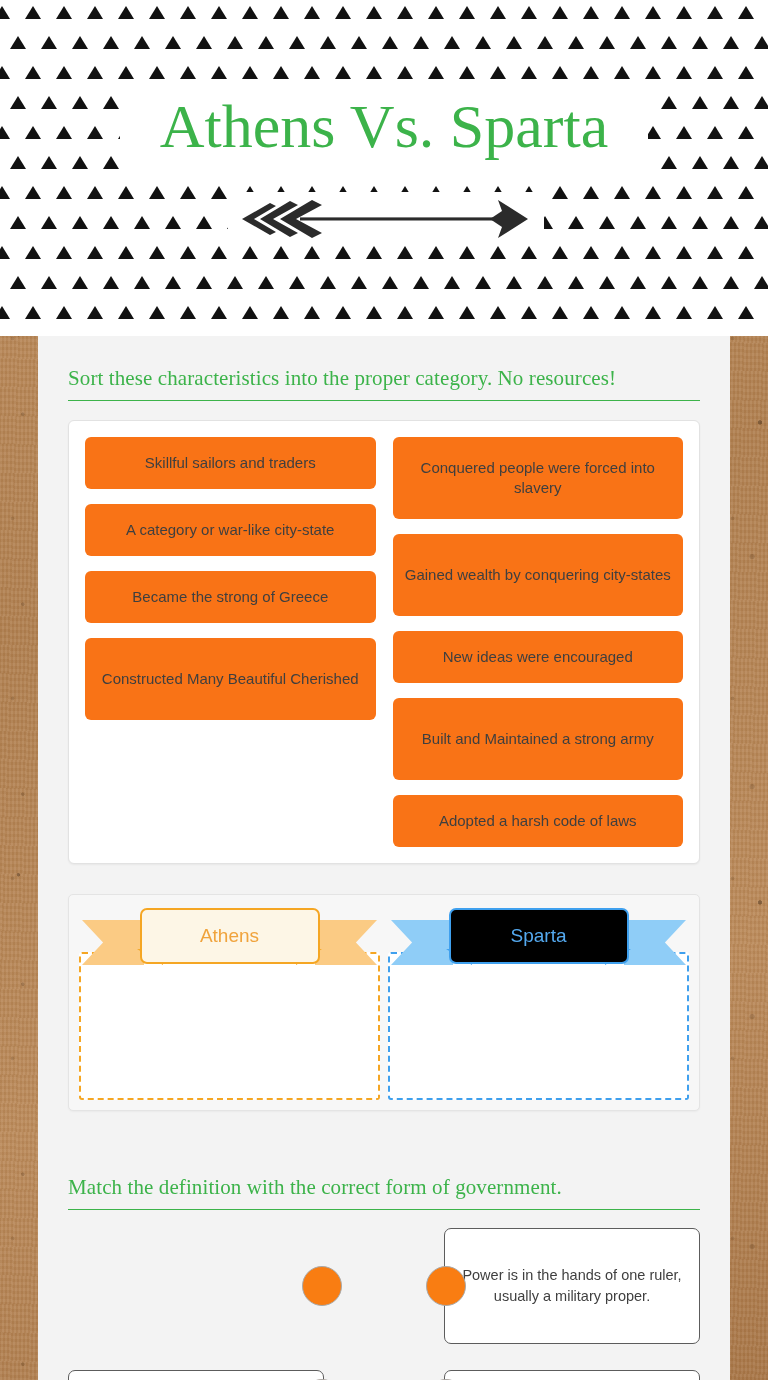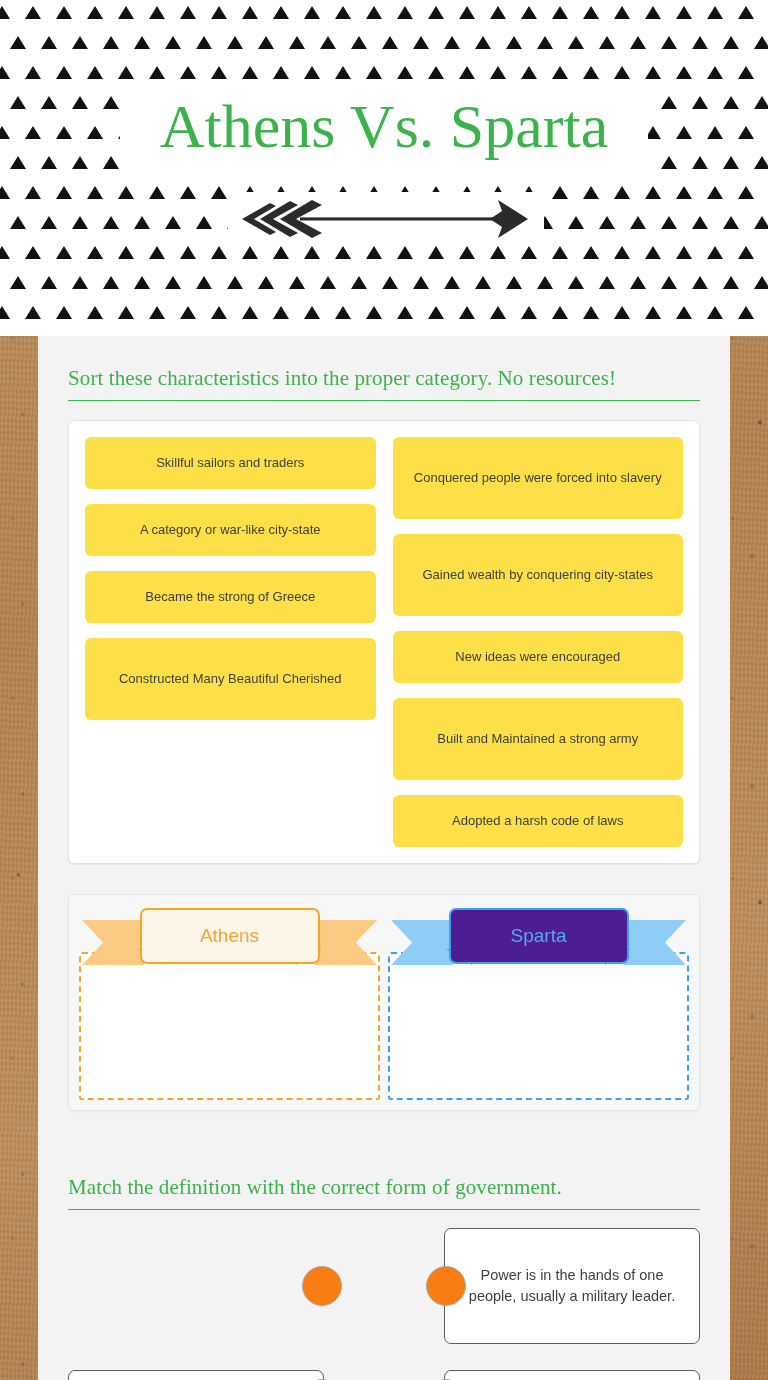--- a/index.html
+++ b/index.html
@@ -157,24 +157,24 @@
   }
   #sort-grid {
     display: grid;
     grid-template-columns: 1fr 1fr;
     column-gap: 17px;
     row-gap: 0;
     align-items: start;
   }
   .char-col { display: flex; flex-direction: column; }
   .char {
-    background: #fde047;
+    background: #f97316;
     border-radius: 6px;
     color: #3f3f3f;
-    font-size: 13px;
+    font-size: 15px;
     line-height: 1.33;
     text-align: center;
     padding: 14px 10px;
     margin-bottom: 15px;
     min-height: 52px;
     display: flex;
     align-items: center;
     justify-content: center;
   }
   .char.tall { min-height: 82px; }
@@ -238,21 +238,21 @@
     display: flex;
     align-items: center;
     justify-content: center;
     font-size: 19px;
     color: #f0a33c;
     z-index: 2;
   }
   .dz.sparta .ribbon .tail   { background: #8fcdf7; }
   .dz.sparta .ribbon .notch  { background: #3fa0ee; }
   .dz.sparta .ribbon .plaque {
-    background: #4c1d95;
+    background: #000000;
     border-color: #3fa0ee;
     color: #54a9ef;
   }
 
   
   #match-wrap { margin-top: 34px; }
   #match-grid {
     margin-top: 18px;
     display: grid;
     grid-template-columns: 1fr 1fr;
@@ -641,21 +641,21 @@
 
   <div id="match-wrap">
     <div class="section-head">Match the definition with the correct form of government.</div>
 
     <div id="match-grid">
 
       <div class="match-cell left">
         <div class="dot"></div>
       </div>
       <div class="match-cell right">
-        <div class="match-box h3">Power is in the hands of one people, usually a military leader.</div>
+        <div class="match-box h3">Power is in the hands of one ruler, usually a military proper.</div>
         <div class="dot"></div>
       </div>
 
       <div class="match-cell left">
         <div class="match-box h1">Tyranny</div>
         <div class="dot"></div>
       </div>
       <div class="match-cell right">
         <div class="match-box h1">"Power of the</div>
         <div class="dot"></div>

